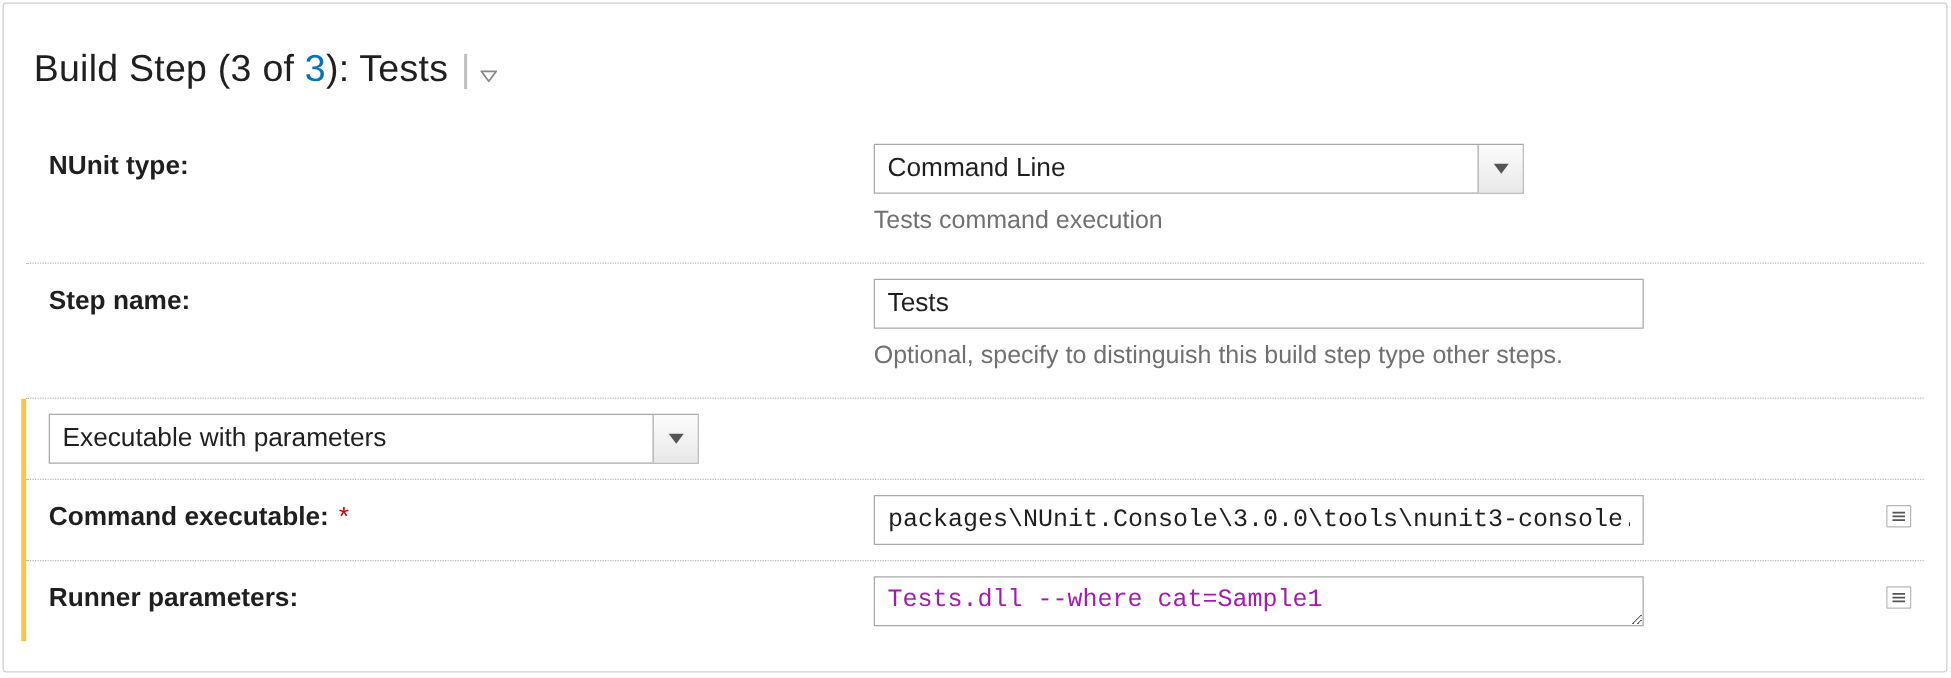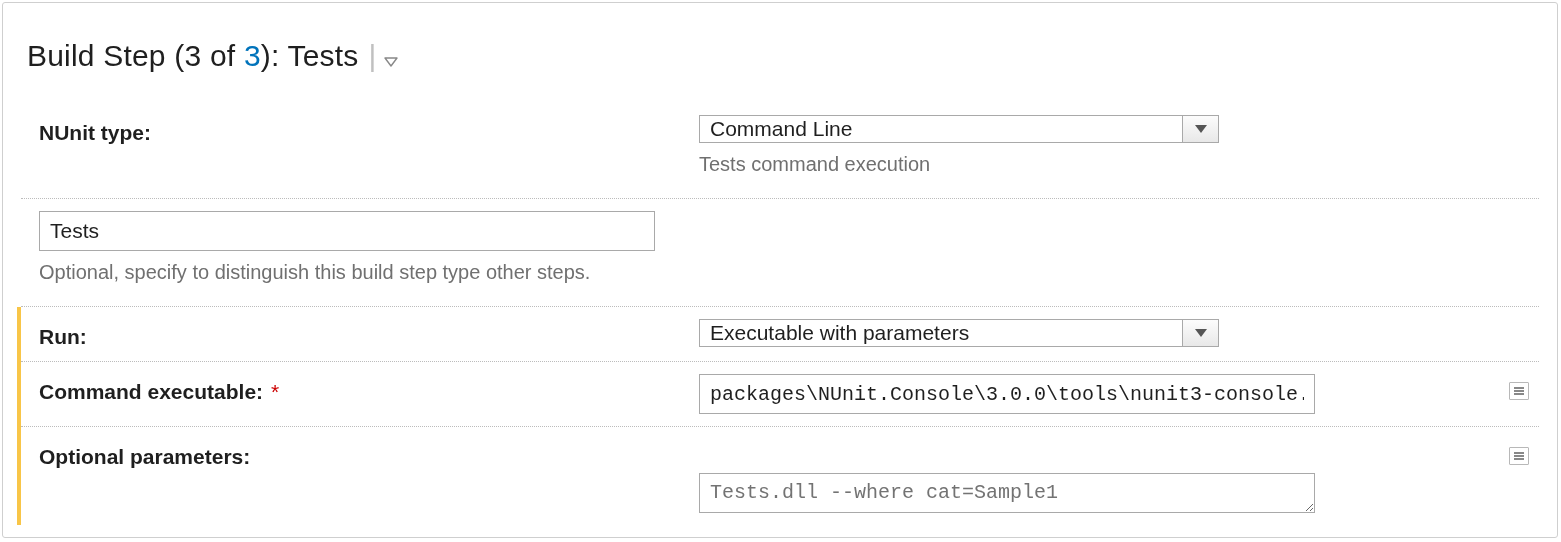--- a/index.html
+++ b/index.html
@@ -100,21 +100,21 @@
     color: #707070;
     font-size: 20px;
     margin-top: 10px;
   }
 
   
   .select {
     display: flex;
     align-items: stretch;
     width: 520px;
-    height: 28px;
+    height: 40px;
     border: 1px solid #a9a9a9;
     background: #fff;
     cursor: pointer;
   }
   .select-value {
     flex: 1;
     padding: 5px 10px;
     font-size: 21px;
     color: #1f1f1f;
     display: flex;
@@ -148,22 +148,21 @@
   }
   .textarea {
     width: 616px;
     height: 40px;
     border: 1px solid #a9a9a9;
     font-family: Consolas, "Courier New", monospace;
     font-size: 20px;
     padding: 6px 10px;
     resize: both;
     line-height: 1.3;
-    color: #737373;
-    margin-top: 34px;
+    color: #a21caf;
   }
 
   .hl-group {
     border-left: 4px solid #f8c547;
     margin-left: -4px;
   }
 
   .hash-icon {
     cursor: pointer;
     color: #555;
@@ -213,31 +212,31 @@
                 <path d="M1 1 L7 9 L13 1 Z" fill="#555"></path>
               </svg>
           </div>
         </div>
         <div class="help-text">Tests command execution</div>
       </div>
       <div class="row-side"></div>
     </div>
 
     <div class="row tall">
+      <div class="row-label">Step name:</div>
       <div class="row-content">
         <input type="text" class="text-input" value="Tests" style="">
         <div class="help-text">Optional, specify to distinguish this build step type other steps.</div>
       </div>
       <div class="row-side"></div>
     </div>
 
     <div class="hl-group">
 
       <div class="row">
-        <div class="row-label">Run:</div>
         <div class="row-content">
           <div class="select">
             <div class="select-value">Executable with parameters</div>
             <div class="select-btn">
               <svg viewBox="0 0 14 10">
                   <path d="M1 1 L7 9 L13 1 Z" fill="#555"></path>
                 </svg>
             </div>
           </div>
         </div>
@@ -257,21 +256,21 @@
             <svg viewBox="0 0 12 10">
               <line x1="1" y1="2" x2="11" y2="2" stroke="#555" stroke-width="1.4"></line>
               <line x1="1" y1="5" x2="11" y2="5" stroke="#555" stroke-width="1.4"></line>
               <line x1="1" y1="8" x2="11" y2="8" stroke="#555" stroke-width="1.4"></line>
             </svg>
           </span>
         </div>
       </div>
 
       <div class="row last">
-        <div class="row-label">Optional parameters:</div>
+        <div class="row-label">Runner parameters:</div>
         <div class="row-content">
           <textarea class="textarea" style="">Tests.dll --where cat=Sample1</textarea>
         </div>
         <div class="row-side">
           <span class="hash-icon">
             <svg viewBox="0 0 12 10">
               <line x1="1" y1="2" x2="11" y2="2" stroke="#555" stroke-width="1.4"></line>
               <line x1="1" y1="5" x2="11" y2="5" stroke="#555" stroke-width="1.4"></line>
               <line x1="1" y1="8" x2="11" y2="8" stroke="#555" stroke-width="1.4"></line>
             </svg>

